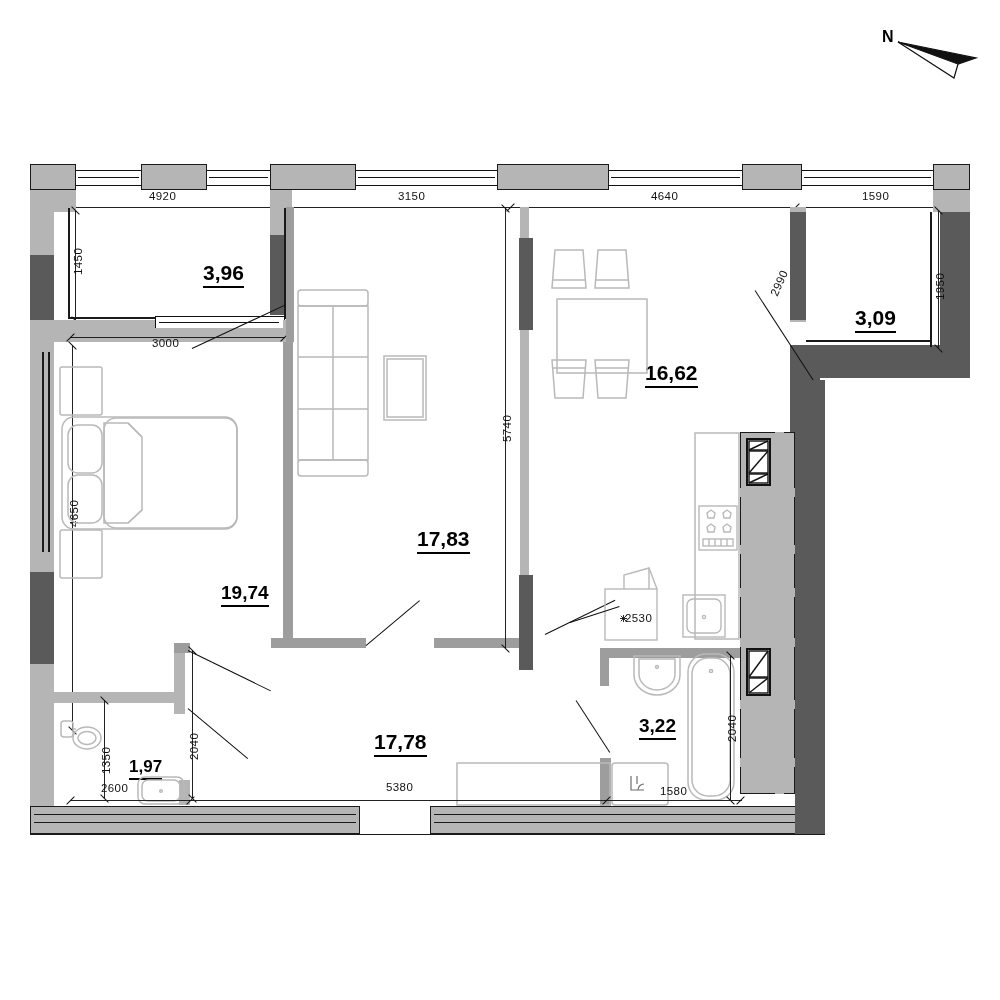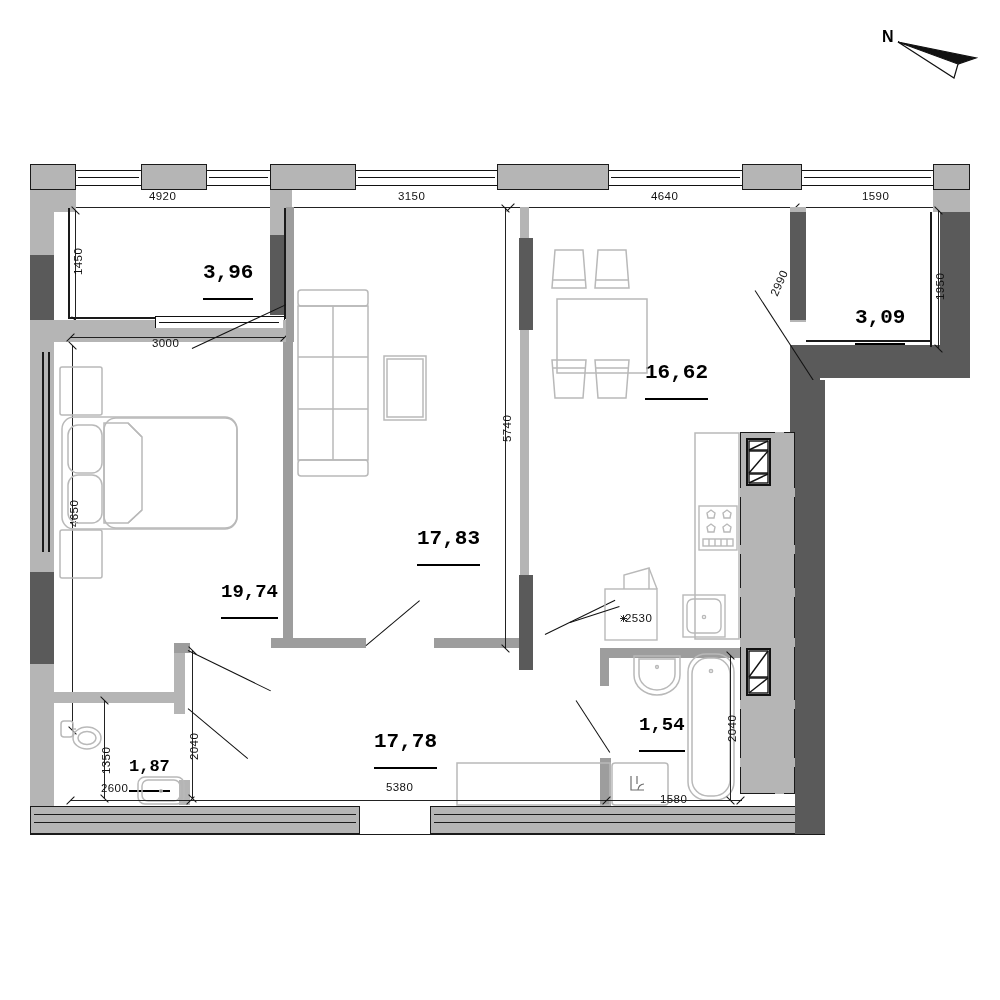--- a/index.html
+++ b/index.html
@@ -29,26 +29,26 @@
     white-space:nowrap;
   }
   .dim.vert{
     transform-origin:0 0;
     transform:rotate(-90deg);
   }
 
   
   .area{
     position:absolute;
-    font-family:Liberation Mono, monospace;
+    font-family:Liberation Sans, sans-serif;
     font-weight:bold;
     color:#000;
     white-space:nowrap;
     border-bottom:2.4px solid #000;
-    padding-bottom:14px;
+    padding-bottom:2px;
     line-height:1.05;
   }
   .area.big{font-size:21px;}
   .area.med{font-size:19px;}
   .area.sm{font-size:17px;}
 
   
   .furn{position:absolute;}
   .furn svg{display:block;overflow:visible;}
 
@@ -183,21 +183,21 @@
       </g>
     </svg>
   </div>
 
   <div class="abs wall-light" style="left:54px;top:692px;width:120px;height:11px;"></div>
   <div class="abs wall-light" style="left:174px;top:646px;width:11px;height:57px;"></div>
   <div class="abs wall-light" style="left:174px;top:700px;width:11px;height:14px;"></div>
   <div class="abs wall-light" style="left:179px;top:780px;width:11px;height:25px;"></div>
   <div class="abs wall-mid" style="left:174px;top:643px;width:16px;height:10px;"></div>
 
-  <div class="area sm" style="left:129px;top:758px;">1,87</div>
+  <div class="area sm" style="left:129px;top:758px;">1,97</div>
 
   <div class="furn" style="left:60px;top:718px;">
     <svg width="46" height="40" viewBox="0 0 46 40">
       <g fill="none" stroke="#b9b9b9" stroke-width="1.5">
         <rect x="1" y="3" width="12" height="16" rx="3"></rect>
         <ellipse cx="27" cy="20" rx="14" ry="11"></ellipse>
         <ellipse cx="27" cy="20" rx="9" ry="6.5"></ellipse>
         <path d="M13 11 L16 11"></path>
       </g>
     </svg>
@@ -421,21 +421,21 @@
   <div class="abs wall-light" style="left:748px;top:600px;width:9px;height:32px;"></div>
   <div class="abs wall-light" style="left:762px;top:600px;width:9px;height:32px;"></div>
   <div class="abs wall-light" style="left:742px;top:612px;width:50px;height:8px;"></div>
 
   <div class="abs wall-dark" style="left:795px;top:380px;width:30px;height:438px;"></div>
 
   <div class="abs wall-mid" style="left:600px;top:648px;width:140px;height:10px;"></div>
   <div class="abs wall-mid" style="left:600px;top:648px;width:9px;height:38px;"></div>
   <div class="abs wall-mid" style="left:600px;top:758px;width:11px;height:48px;"></div>
 
-  <div class="area med" style="left:639px;top:716px;">1,54</div>
+  <div class="area med" style="left:639px;top:716px;">3,22</div>
 
   <div class="furn" style="left:633px;top:655px;">
     <svg width="48" height="42" viewBox="0 0 48 42">
       <g fill="none" stroke="#b9b9b9" stroke-width="1.5">
         <path d="M1 1 L47 1 L47 20 A23 20 0 0 1 1 20 Z"></path>
         <path d="M6 4 L42 4 L42 19 A18 16 0 0 1 6 19 Z"></path>
         <circle cx="24" cy="12" r="1.4"></circle>
       </g>
     </svg>
   </div>
@@ -456,21 +456,21 @@
         <rect x="1" y="1" width="56" height="42" rx="3"></rect>
       </g>
       <g fill="none" stroke="#6f6f6f" stroke-width="1.2">
         <path d="M20 14 L20 28 L33 28"></path>
         <path d="M26 14 L26 22"></path>
         <path d="M33 22 A6 6 0 0 0 27 28"></path>
       </g>
     </svg>
   </div>
 
-  <div class="dim" style="left:660px;top:785px;margin-top:8px;">1580</div>
+  <div class="dim" style="left:660px;top:785px;">1580</div>
   <div class="dline v" style="left:730px;top:655px;height:145px;"></div>
   <div class="tickh" style="left:725px;top:655px;"></div>
   <div class="tickh" style="left:725px;top:800px;"></div>
   <div class="dim vert" style="left:726px;top:742px;">2040</div>
 
   <div class="leader" style="left:576px;top:700px;width:62px;transform:rotate(57deg);"></div>
 
   <div class="area big" style="left:374px;top:731px;">17,78</div>
 
   <div class="furn" style="left:456px;top:762px;">

